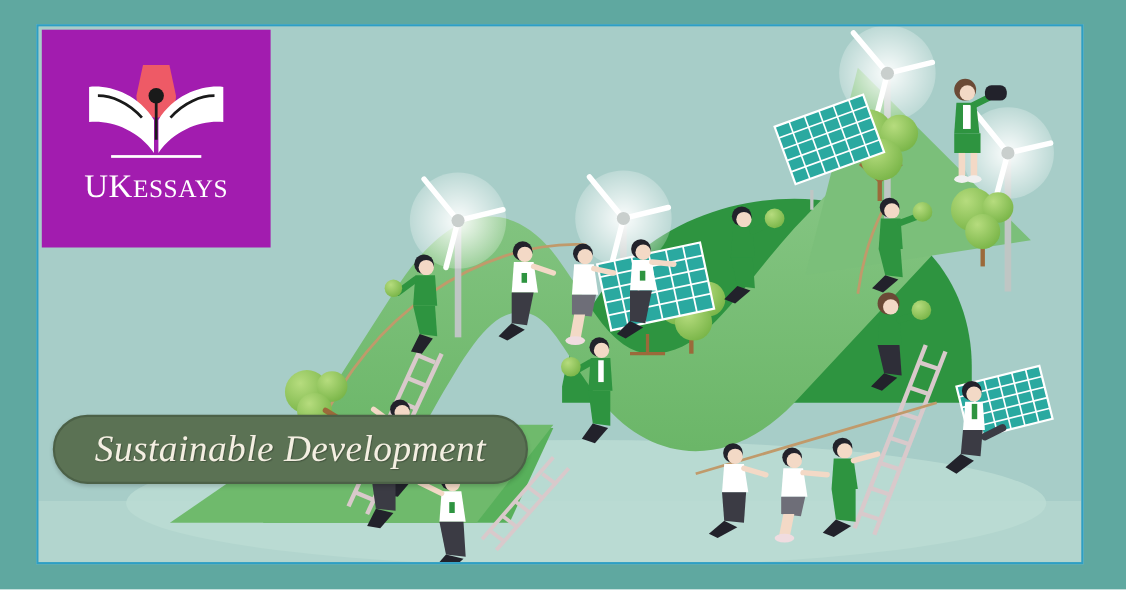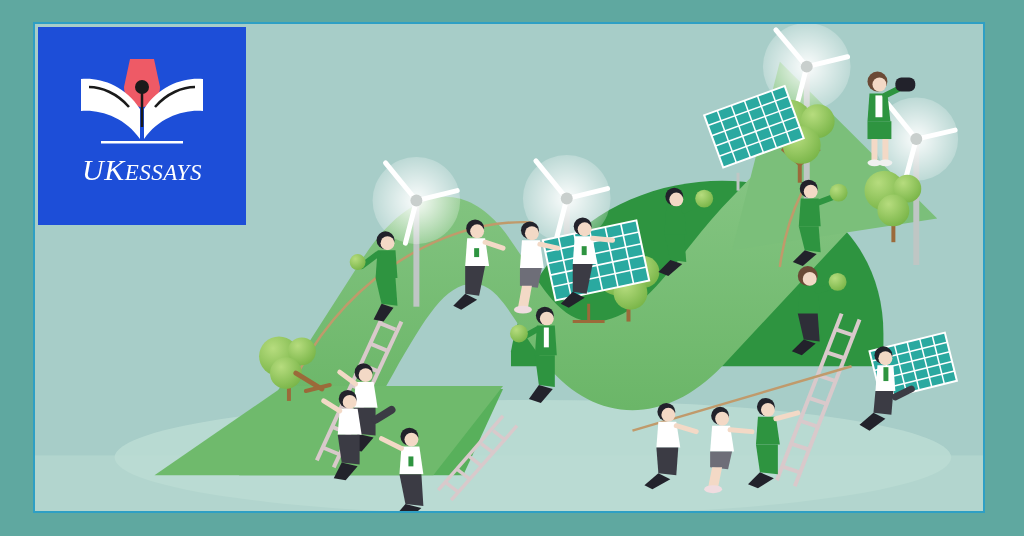--- a/index.html
+++ b/index.html
@@ -33,23 +33,22 @@
     position: absolute;
     inset: 0;
   }
   
   #logo-tile {
     position: absolute;
     left: 38px;
     top: 27px;
     width: 208px;
     height: 198px;
-    background: #1d4ed8;
+    background: #a21caf;
     z-index: 40;
-    font-style: italic;
   }
   #logo-mark {
     position: absolute;
     left: 50%;
     top: 26px;
     transform: translateX(-50%);
     width: 130px;
     height: 96px;
   }
   #logo-wordmark {
@@ -469,20 +468,23 @@
         </g>
 
         <g transform="translate(262,352)">
           <path d="M0,0 L26,16" stroke="#9B6A3A" stroke-width="5" stroke-linecap="round"></path>
           <path d="M10,18 L34,12" stroke="#9B6A3A" stroke-width="4" stroke-linecap="round"></path>
         </g>
 
       </svg>
     </div>
 
+    <div id="title-pill" style="left:13px; top:353px;">
+      <span id="title-text">Sustainable Development</span>
+    </div>
 
   </div>
 
   <div id="logo-tile">
     <svg id="logo-mark" viewBox="0 0 130 96">
 
       <g>
         <path d="M53,6 L77,6 L83,34 C83,46 72,54 65,54 C58,54 47,46 47,34 Z" fill="#EE5A66"></path>
         <circle cx="65" cy="34" r="7" fill="#1A1A1A"></circle>
         <path d="M65,40 L65,74" stroke="#1A1A1A" stroke-width="2.5"></path>

